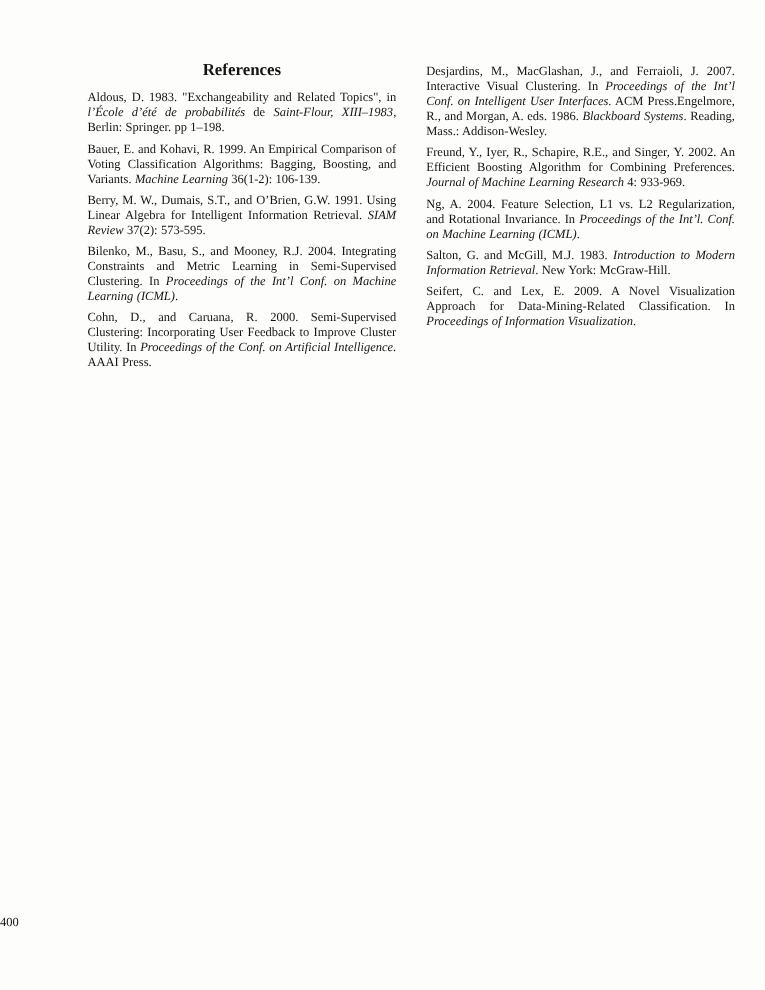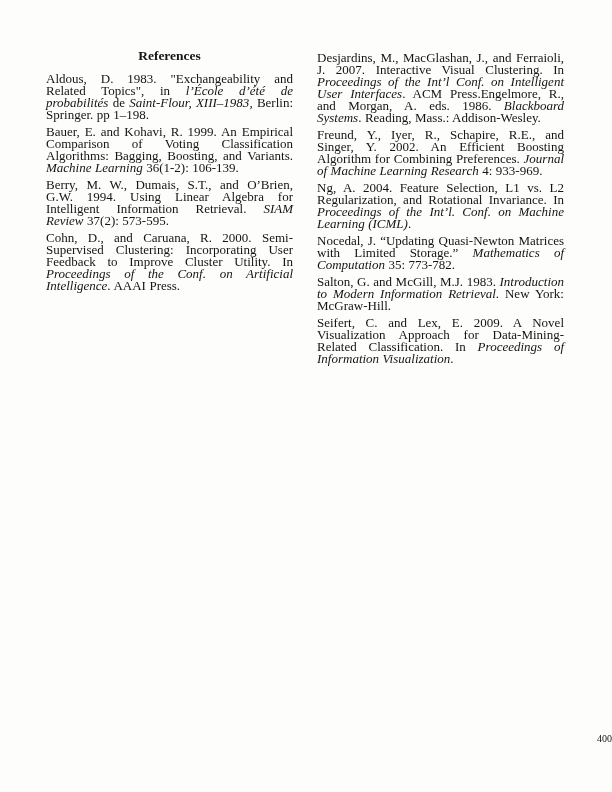--- a/index.html
+++ b/index.html
@@ -15,76 +15,77 @@
     color: #141414;
     overflow: hidden;
   }
   .page {
     position: absolute;
     inset: 0;
   }
   .col {
     position: absolute;
     width: 247px;
+    margin-left: 24px;
   }
   .col-left {
     left: 46px;
     top: 48px;
   }
   .col-right {
     left: 317px;
     top: 52px;
   }
   .heading {
     font-size: 13.5px;
     line-height: 15px;
     font-weight: bold;
     text-align: center;
     margin: 0 0 10px 0;
   }
   .ref {
-    font-size: 13px;
+    font-size: 10px;
     line-height: 12px;
     text-align: justify;
     margin: 0 0 5px 0;
     word-spacing: 0.02em;
   }
   .ref .it {
     font-style: italic;
   }
   .page-number {
     position: absolute;
     top: 733px;
     left: 0;
     width: 612px;
-    text-align: right;
+    text-align: left;
     font-size: 10px;
   }
 </style>
 </head>
 <body>
 
 <div class="page">
 
   <div class="col col-left">
     <h2 class="heading">References</h2>
     <div>
         <p class="ref"><span>Aldous, D. 1983. "Exchangeability and Related Topics", in </span><span class="it">l’École d’été de probabilités</span><span> de </span><span class="it">Saint-Flour, XIII–1983</span><span>, Berlin: Springer. pp 1–198.</span></p>
         <p class="ref"><span>Bauer, E. and Kohavi, R. 1999. An Empirical Comparison of Voting Classification Algorithms: Bagging, Boosting, and Variants. </span><span class="it">Machine Learning</span><span> 36(1-2): 106-139.</span></p>
-        <p class="ref"><span>Berry, M. W., Dumais, S.T., and O’Brien, G.W. 1994. Using Linear Algebra for Intelligent Information Retrieval. </span><span class="it">SIAM Review</span><span> 37(2): 573-595.</span></p>
+        <p class="ref"><span>Berry, M. W., Dumais, S.T., and O’Brien, G.W. 1991. Using Linear Algebra for Intelligent Information Retrieval. </span><span class="it">SIAM Review</span><span> 37(2): 573-595.</span></p>
+        <p class="ref"><span>Bilenko, M., Basu, S., and Mooney, R.J. 2004. Integrating Constraints and Metric Learning in Semi-Supervised Clustering. In </span><span class="it">Proceedings of the Int’l Conf. on Machine Learning (ICML)</span><span>.</span></p>
         <p class="ref"><span>Cohn, D., and Caruana, R. 2000. Semi-Supervised Clustering: Incorporating User Feedback to Improve Cluster Utility. In </span><span class="it">Proceedings of the Conf. on Artificial Intelligence</span><span>. AAAI Press.</span></p>
       </div>
   </div>
 
   <div class="col col-right">
     <div>
         <p class="ref"><span>Desjardins, M., MacGlashan, J., and Ferraioli, J. 2007. Interactive Visual Clustering. In </span><span class="it">Proceedings of the Int’l Conf. on Intelligent User Interfaces</span><span>. ACM Press.Engelmore, R., and Morgan, A. eds. 1986. </span><span class="it">Blackboard Systems</span><span>. Reading, Mass.: Addison-Wesley.</span></p>
         <p class="ref"><span>Freund, Y., Iyer, R., Schapire, R.E., and Singer, Y. 2002. An Efficient Boosting Algorithm for Combining Preferences. </span><span class="it">Journal of Machine Learning Research</span><span> 4: 933-969.</span></p>
         <p class="ref"><span>Ng, A. 2004. Feature Selection, L1 vs. L2 Regularization, and Rotational Invariance. In </span><span class="it">Proceedings of the Int’l. Conf. on Machine Learning (ICML)</span><span>.</span></p>
-        <p class="ref"><span>Nocedal, J. “Updating Quasi-Newton Matrices with Limited Storage.” </span><span class="it">Mathematics of Computation</span><span> 35: 773-782.</span></p>
         <p class="ref"><span>Salton, G. and McGill, M.J. 1983. </span><span class="it">Introduction to Modern Information Retrieval</span><span>. New York: McGraw-Hill.</span></p>
         <p class="ref"><span>Seifert, C. and Lex, E. 2009. A Novel Visualization Approach for Data-Mining-Related Classification. In </span><span class="it">Proceedings of Information Visualization</span><span>.</span></p>
       </div>
   </div>
 
   <div class="page-number">400</div>
 
 </div>
 
 </body></html>

